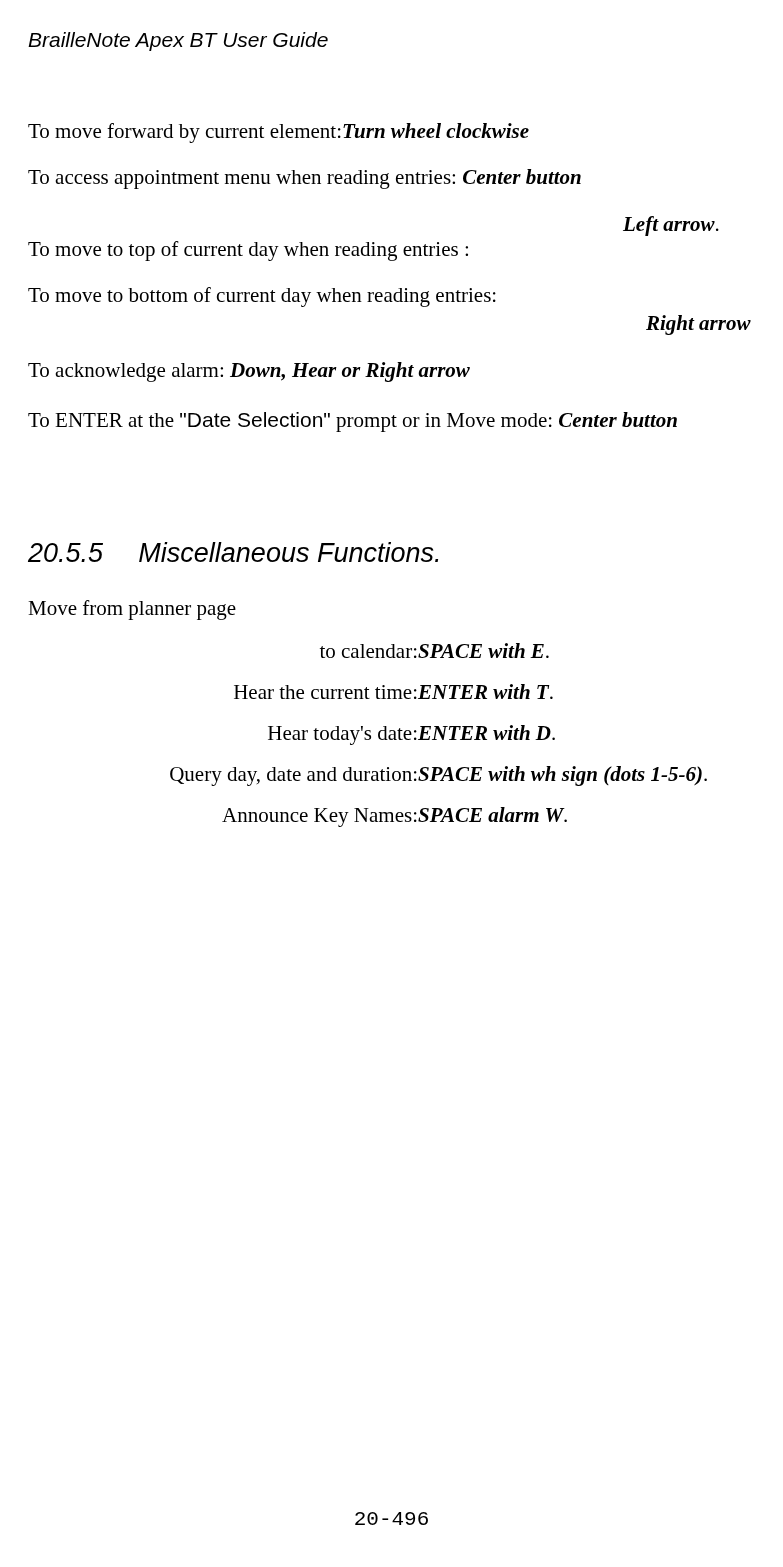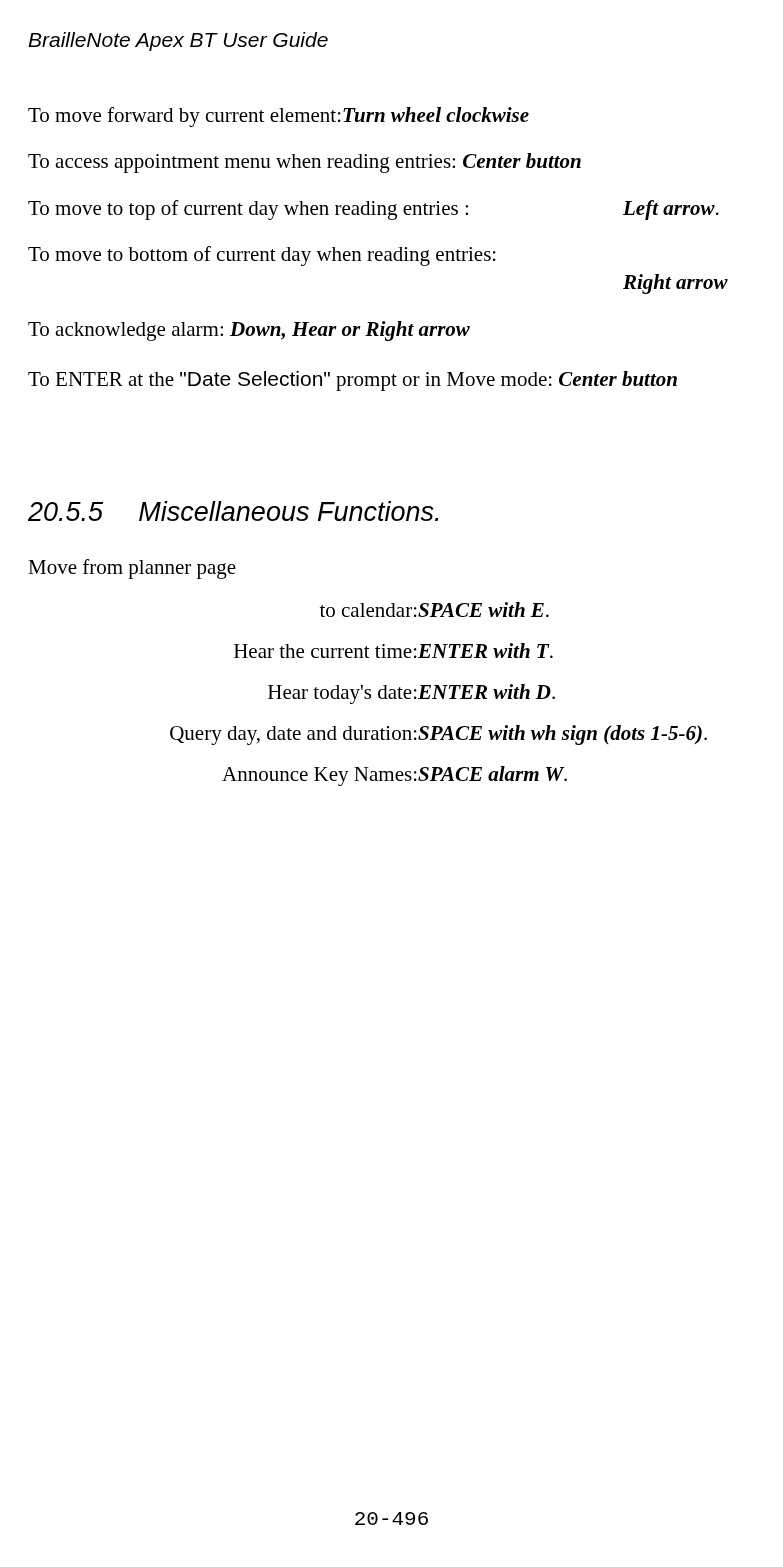--- a/index.html
+++ b/index.html
@@ -11,21 +11,21 @@
       background: #fff;
       width: 783px;
       height: 1567px;
       box-sizing: border-box;
       position: relative;
     }
     .header-title {
       font-family: Arial, Helvetica, sans-serif;
       font-style: italic;
       font-size: 21px;
-      margin-bottom: 48px;
+      margin-bottom: 64px;
     }
     .para {
       margin: 0 0 16px 0;
       line-height: 1.45;
     }
     .bold-italic {
       font-weight: bold;
       font-style: italic;
       margin-top: 28px;
     }
@@ -57,23 +57,25 @@
     }
     .right {
       flex: 1;
     }
     .indent1 {
       display: flex;
     }
     .indent1 .spacer {
       width: 595px;
       flex-shrink: 0;
+      margin-top: 25px;
     }
     .indent2 {
       display: flex;
+      gap: 23px;
     }
     .indent2 .spacer {
       width: 595px;
       flex-shrink: 0;
     }
     .page-footer {
       position: absolute;
       bottom: 36px;
       left: 0;
       width: 100%;

